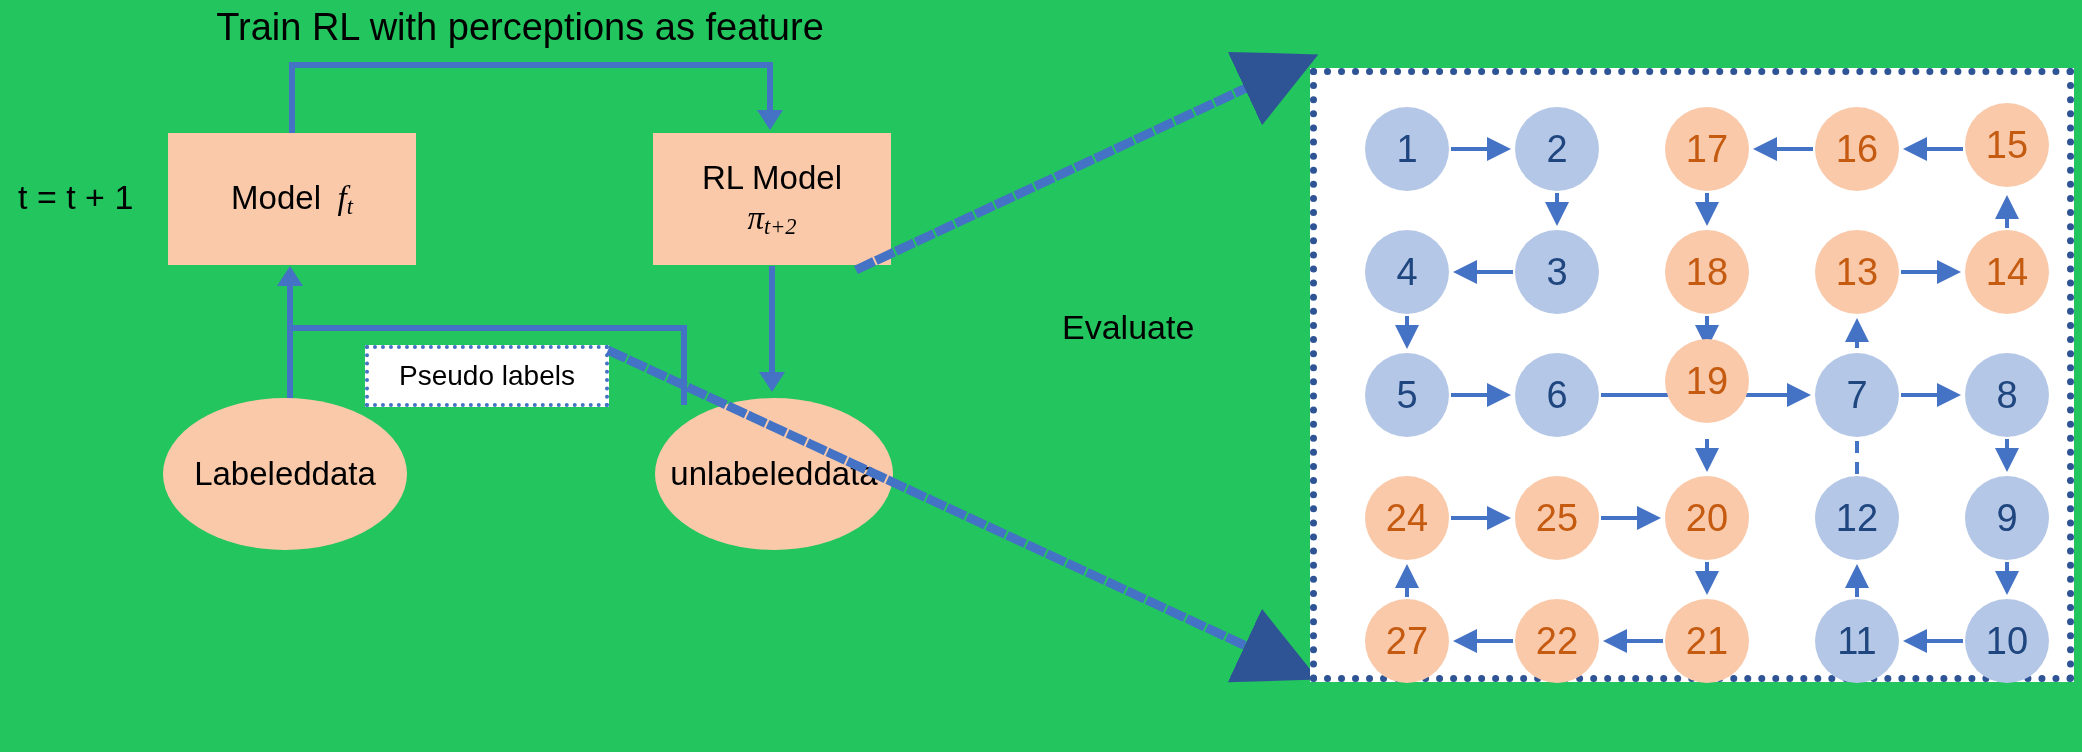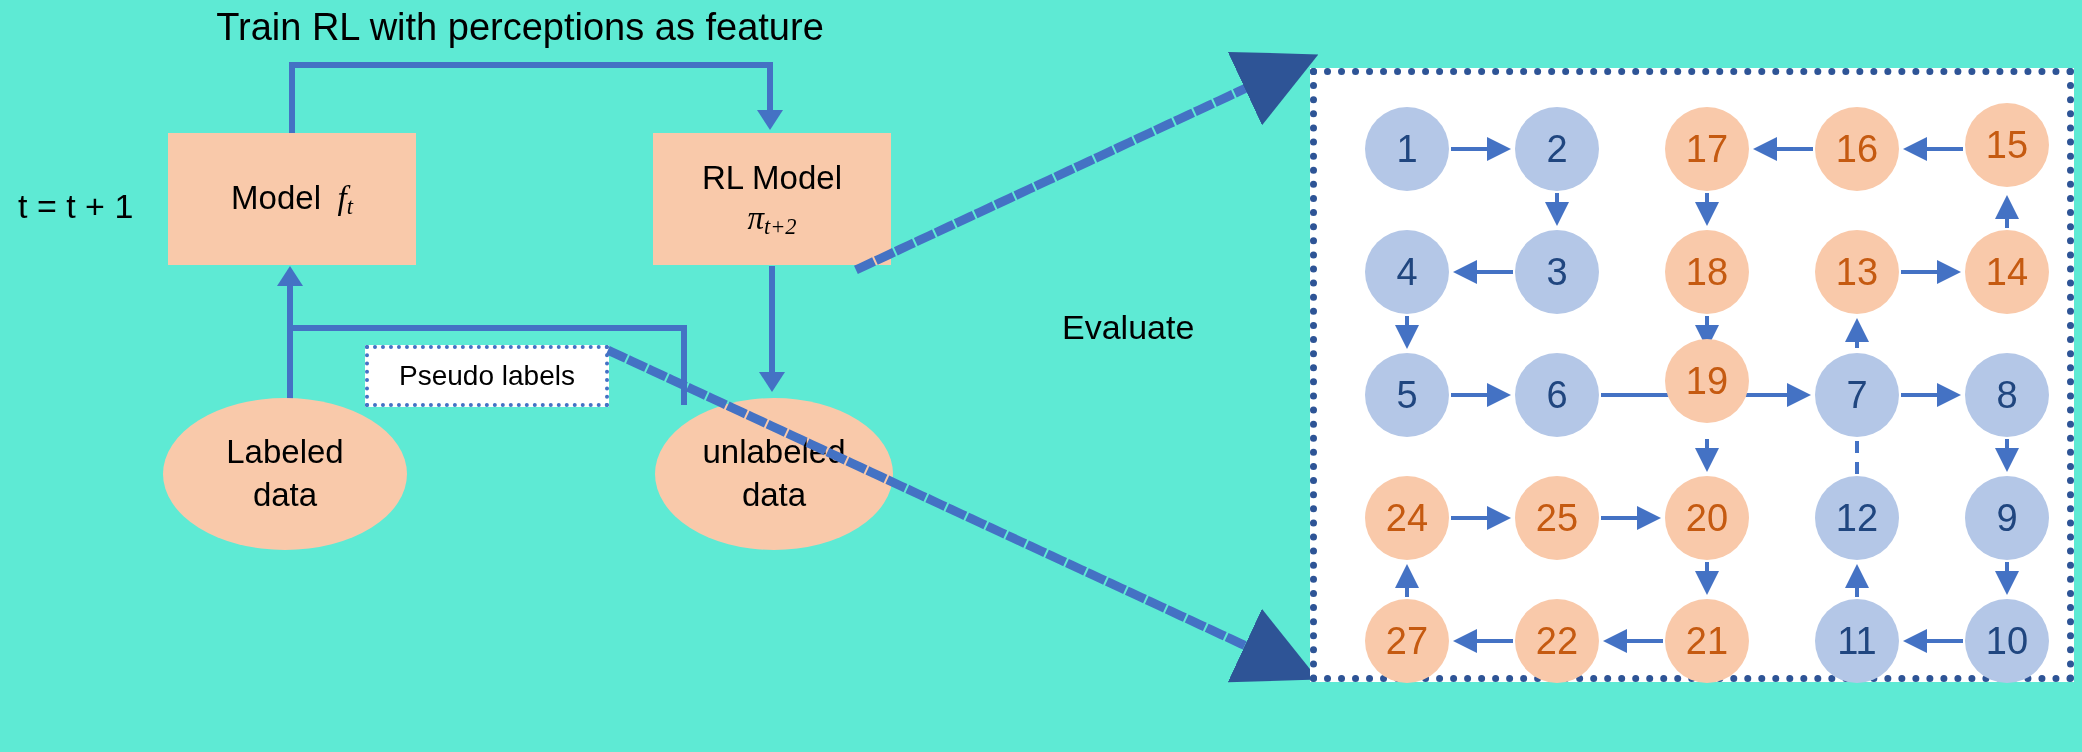--- a/index.html
+++ b/index.html
@@ -7,40 +7,39 @@
     padding: 0;
     background: #ffffff;
   }
   body {
     font-family: "Liberation Sans", sans-serif;
   }
   #canvas {
     position: relative;
     width: 2082px;
     height: 752px;
-    background: #5eead4;
+    background: #22c55e;
     overflow: hidden;
   }
   .abs { position: absolute; }
 
   
   .txt {
     color: #000000;
     white-space: nowrap;
     line-height: 1.15;
   }
   #title-text {
     left: 0; top: 6px; width: 1040px;
     text-align: center;
     font-size: 38px;
   }
   #t-increment {
     left: 18px; top: 178px;
     font-size: 34px;
-    margin-top: 9px;
   }
   #true-labels-label {
     left: 104px; top: 308px;
     font-size: 34px;
   }
   #evaluate-label {
     left: 1062px; top: 308px;
     font-size: 34px;
   }
 
@@ -59,21 +58,21 @@
   #perception-box { left: 168px; top: 133px; width: 248px; height: 132px; }
   #rl-box         { left: 653px; top: 133px; width: 238px; height: 132px; }
   .math-italic { font-family: "Liberation Serif", serif; font-style: italic; }
   .sub { font-size: 0.68em; vertical-align: -0.22em; }
 
   
   .ellipse {
     background: #f9c9aa;
     border-radius: 50%;
     display: flex;
-    flex-direction: column;
+    flex-direction: row;
     align-items: center;
     justify-content: center;
     text-align: right;
     font-size: 33px;
     color: #000;
     line-height: 1.3;
   }
   #labeled-data-ellipse   { left: 163px; top: 398px; width: 244px; height: 152px; }
   #unlabeled-data-ellipse { left: 655px; top: 398px; width: 238px; height: 152px; }
 

